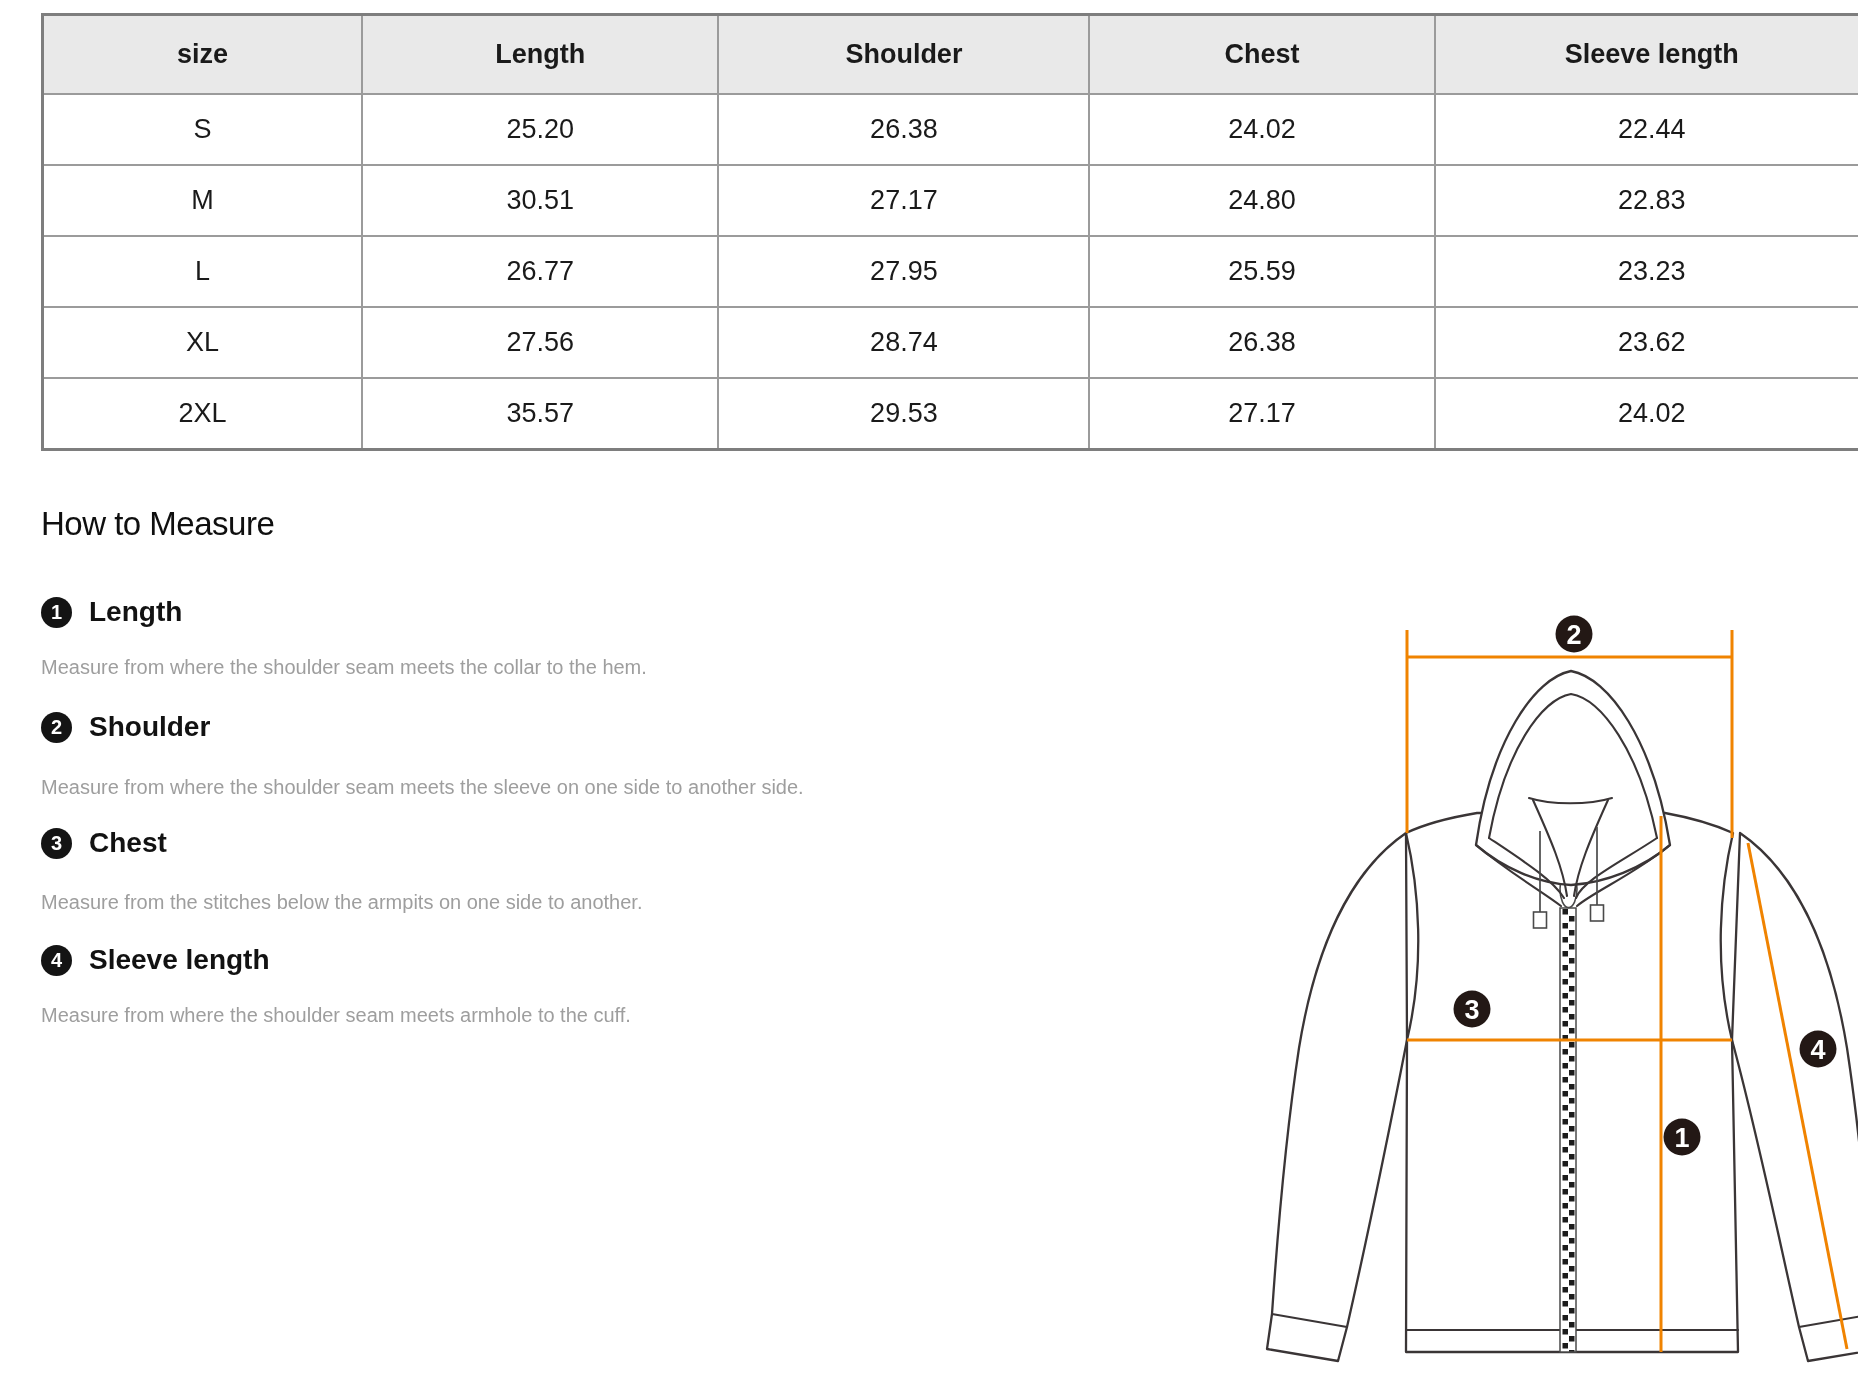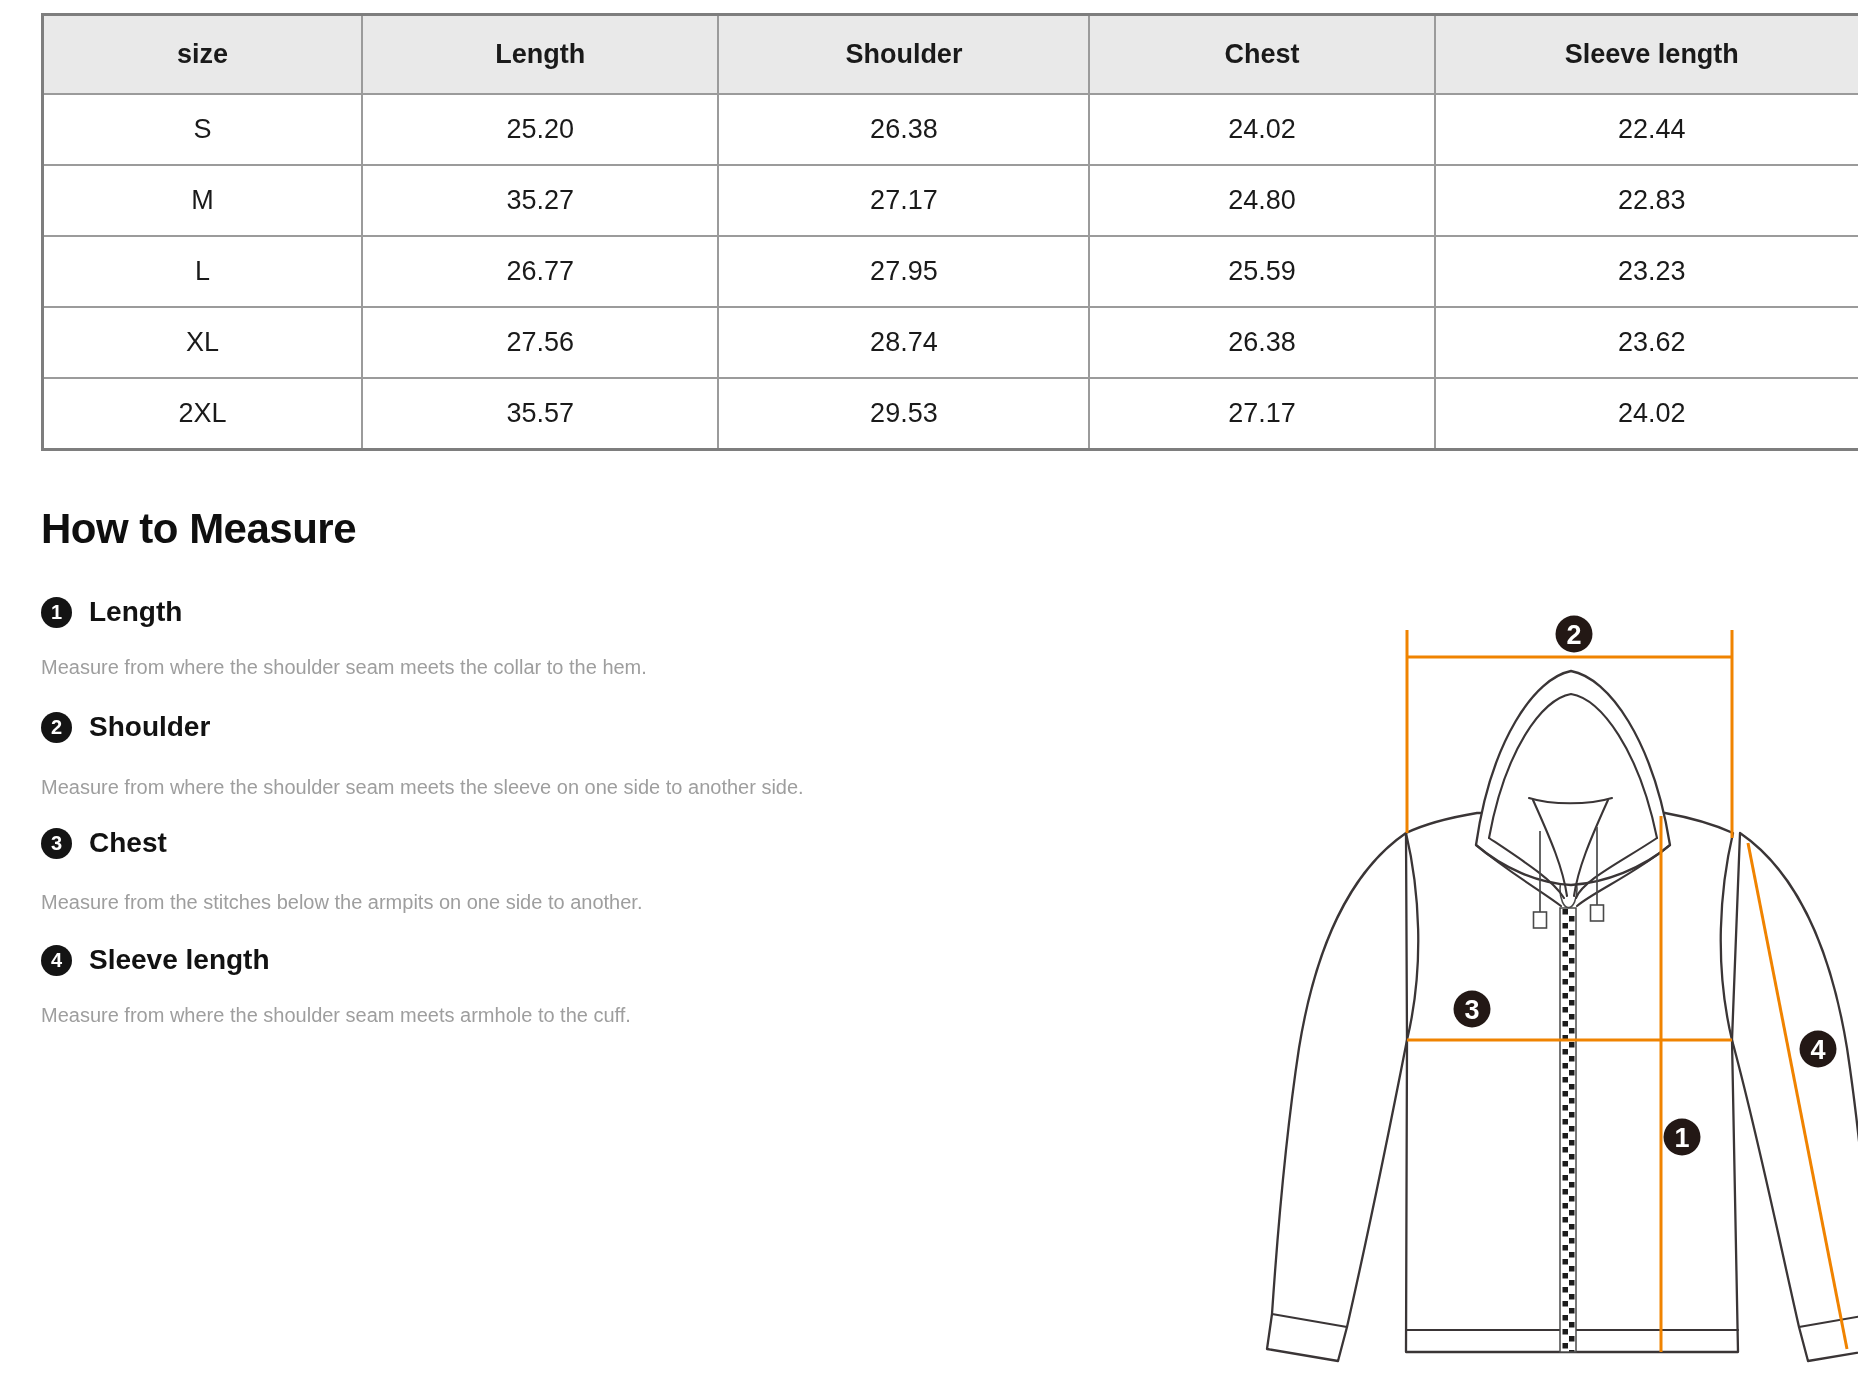--- a/index.html
+++ b/index.html
@@ -16,21 +16,21 @@
   }
   .size-table th, .size-table td {
     border:2px solid #9b9b9b; text-align:center; vertical-align:middle;
     font-size:27px; color:#1a1a1a; padding:0;
   }
   .size-table thead th { background:#e9e9e9; font-weight:bold; height:77px; }
   .size-table tbody td { background:#ffffff; font-weight:normal; height:69px; }
 
   
   .htm-title {
-    position:absolute; left:14px; top:505px; font-size:42px; font-weight:700;
+    position:absolute; left:14px; top:505px; font-size:33px; font-weight:400;
     color:#0f0f0f; letter-spacing:-0.5px;
   }
   .m-item {
     position:absolute; left:14px; height:40px; display:flex; align-items:center; gap:17px;
   }
   .m-badge {
     width:31px; height:31px; border-radius:50%; background:#141414; color:#ffffff;
     font-size:20px; font-weight:bold; display:flex; align-items:center; justify-content:center;
     flex:0 0 31px;
   }
@@ -76,21 +76,21 @@
     <tbody>
       <tr>
         <td>S</td>
         <td>25.20</td>
         <td>26.38</td>
         <td>24.02</td>
         <td>22.44</td>
       </tr>
       <tr>
         <td>M</td>
-        <td>35.27</td>
+        <td>30.51</td>
         <td>27.17</td>
         <td>24.80</td>
         <td>22.83</td>
       </tr>
       <tr>
         <td>L</td>
         <td>26.77</td>
         <td>27.95</td>
         <td>25.59</td>
         <td>23.23</td>

